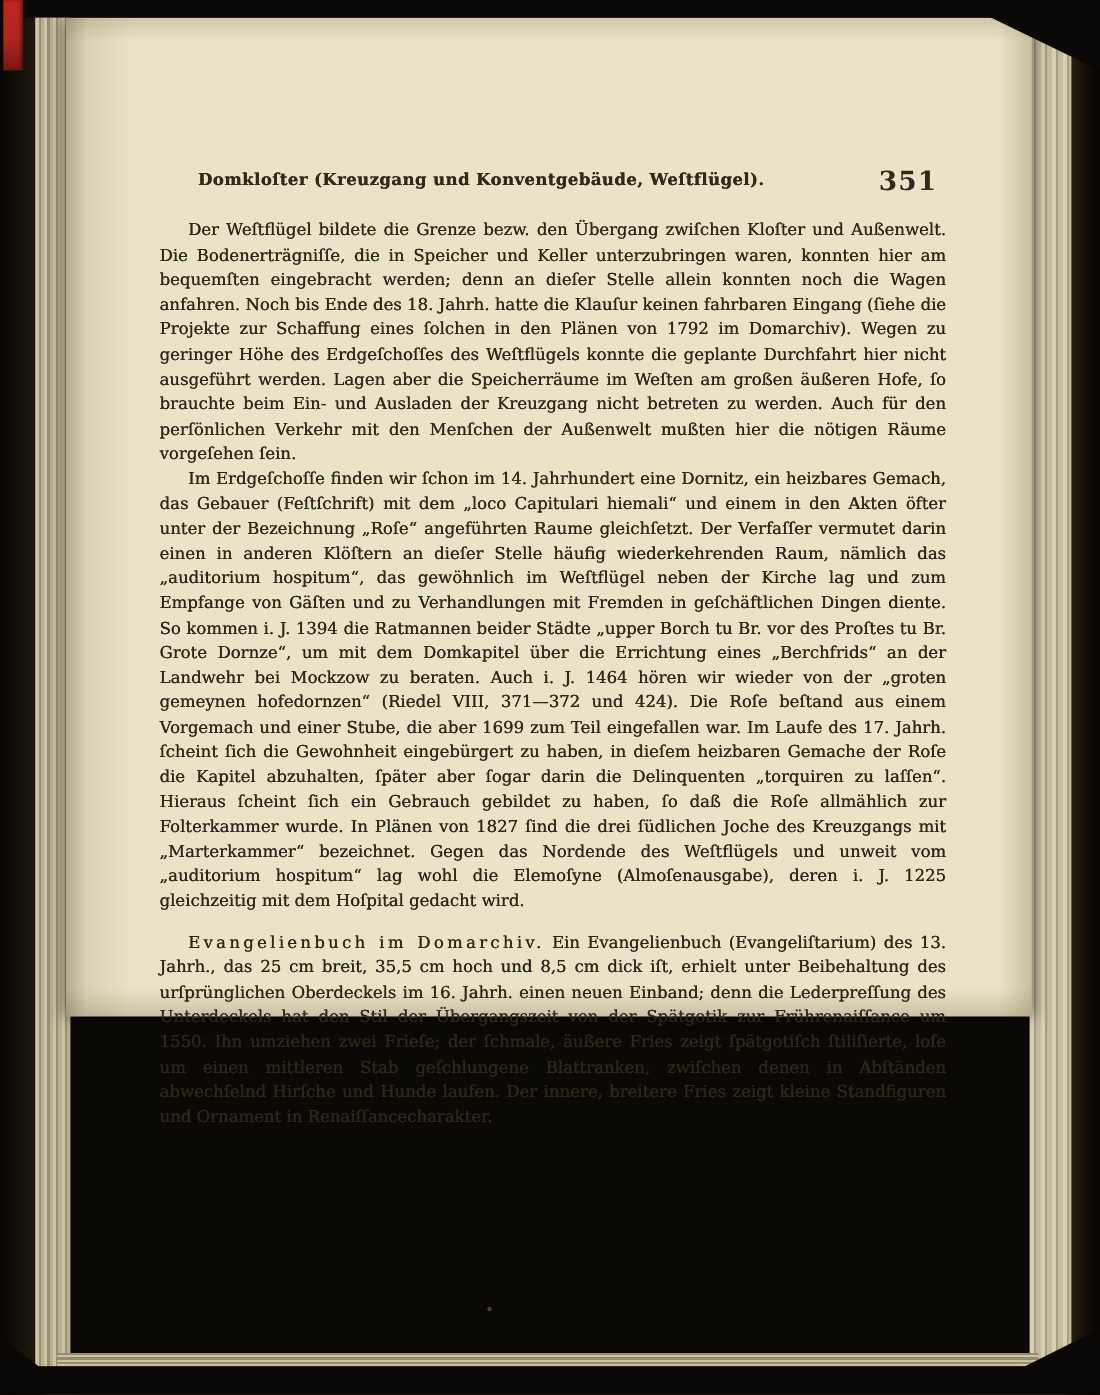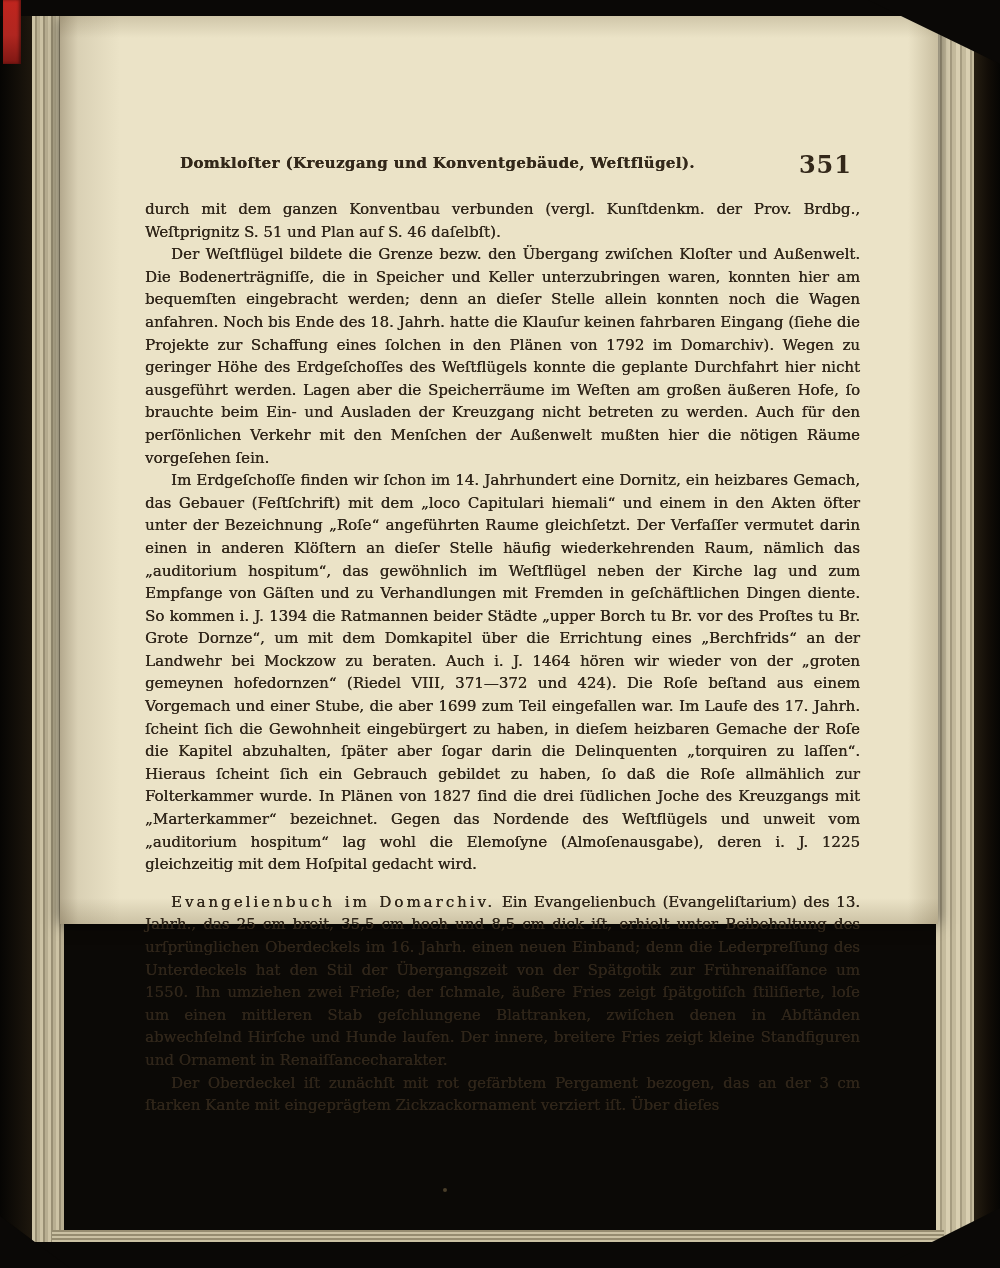--- a/index.html
+++ b/index.html
@@ -74,25 +74,23 @@
   <div class="red-label"></div>
 
   <div class="page">
 
     <div class="header-row">
       <div class="running-title">Domkloſter (Kreuzgang und Konventgebäude, Weſtflügel).</div>
       <div class="page-number">351</div>
     </div>
 
     <div class="text-block">
-      <p class="para">durch mit dem ganzen Konventbau verbunden (vergl. Kunſtdenkm. der Prov. Brdbg., Weſtprignitz S. 51 und Plan auf S. 46 daſelbſt).</p>
       <p class="para indent">Der Weſtflügel bildete die Grenze bezw. den Übergang zwiſchen Kloſter und Außenwelt. Die Bodenerträgniſſe, die in Speicher und Keller unterzubringen waren, konnten hier am bequemſten eingebracht werden; denn an dieſer Stelle allein konnten noch die Wagen anfahren. Noch bis Ende des 18. Jahrh. hatte die Klauſur keinen fahrbaren Eingang (ſiehe die Projekte zur Schaffung eines ſolchen in den Plänen von 1792 im Domarchiv). Wegen zu geringer Höhe des Erdgeſchoſſes des Weſtflügels konnte die geplante Durchfahrt hier nicht ausgeführt werden. Lagen aber die Speicherräume im Weſten am großen äußeren Hofe, ſo brauchte beim Ein- und Ausladen der Kreuzgang nicht betreten zu werden. Auch für den perſönlichen Verkehr mit den Menſchen der Außenwelt mußten hier die nötigen Räume vorgeſehen ſein.</p>
       <p class="para indent">Im Erdgeſchoſſe finden wir ſchon im 14. Jahrhundert eine Dornitz, ein heizbares Gemach, das Gebauer (Feſtſchrift) mit dem „loco Capitulari hiemali“ und einem in den Akten öfter unter der Bezeichnung „Roſe“ angeführten Raume gleichſetzt. Der Verfaſſer vermutet darin einen in anderen Klöſtern an dieſer Stelle häufig wiederkehrenden Raum, nämlich das „auditorium hospitum“, das gewöhnlich im Weſtflügel neben der Kirche lag und zum Empfange von Gäſten und zu Verhandlungen mit Fremden in geſchäftlichen Dingen diente. So kommen i. J. 1394 die Ratmannen beider Städte „upper Borch tu Br. vor des Proſtes tu Br. Grote Dornze“, um mit dem Domkapitel über die Errichtung eines „Berchfrids“ an der Landwehr bei Mockzow zu beraten. Auch i. J. 1464 hören wir wieder von der „groten gemeynen hofedornzen“ (Riedel VIII, 371—372 und 424). Die Roſe beſtand aus einem Vorgemach und einer Stube, die aber 1699 zum Teil eingefallen war. Im Laufe des 17. Jahrh. ſcheint ſich die Gewohnheit eingebürgert zu haben, in dieſem heizbaren Gemache der Roſe die Kapitel abzuhalten, ſpäter aber ſogar darin die Delinquenten „torquiren zu laſſen“. Hieraus ſcheint ſich ein Gebrauch gebildet zu haben, ſo daß die Roſe allmählich zur Folterkammer wurde. In Plänen von 1827 ſind die drei ſüdlichen Joche des Kreuzgangs mit „Marterkammer“ bezeichnet. Gegen das Nordende des Weſtflügels und unweit vom „auditorium hospitum“ lag wohl die Elemoſyne (Almoſenausgabe), deren i. J. 1225 gleichzeitig mit dem Hoſpital gedacht wird.</p>
       <p class="para indent gap-before"><span class="gesperrt">Evangelienbuch im Domarchiv.</span><span> Ein Evangelienbuch (Evangeliſtarium) des 13. Jahrh., das 25 cm breit, 35,5 cm hoch und 8,5 cm dick iſt, erhielt unter Beibehaltung des urſprünglichen Oberdeckels im 16. Jahrh. einen neuen Einband; denn die Lederpreſſung des Unterdeckels hat den Stil der Übergangszeit von der Spätgotik zur Frührenaiſſance um 1550. Ihn umziehen zwei Frieſe; der ſchmale, äußere Fries zeigt ſpätgotiſch ſtiliſierte, loſe um einen mittleren Stab geſchlungene Blattranken, zwiſchen denen in Abſtänden abwechſelnd Hirſche und Hunde laufen. Der innere, breitere Fries zeigt kleine Standfiguren und Ornament in Renaiſſancecharakter.</span></p>
-      <p class="para indent">Der Oberdeckel iſt zunächſt mit rot gefärbtem Pergament bezogen, das an der 3 cm ſtarken Kante mit eingeprägtem Zickzackornament verziert iſt. Über dieſes</p>
     </div>
 
     <div class="speck"></div>
   </div>
 
   <div class="band-top"></div>
   <div class="band-bottom"></div>
   <div class="corner tr"></div>
   <div class="corner br"></div>
   <div class="corner bl"></div>

